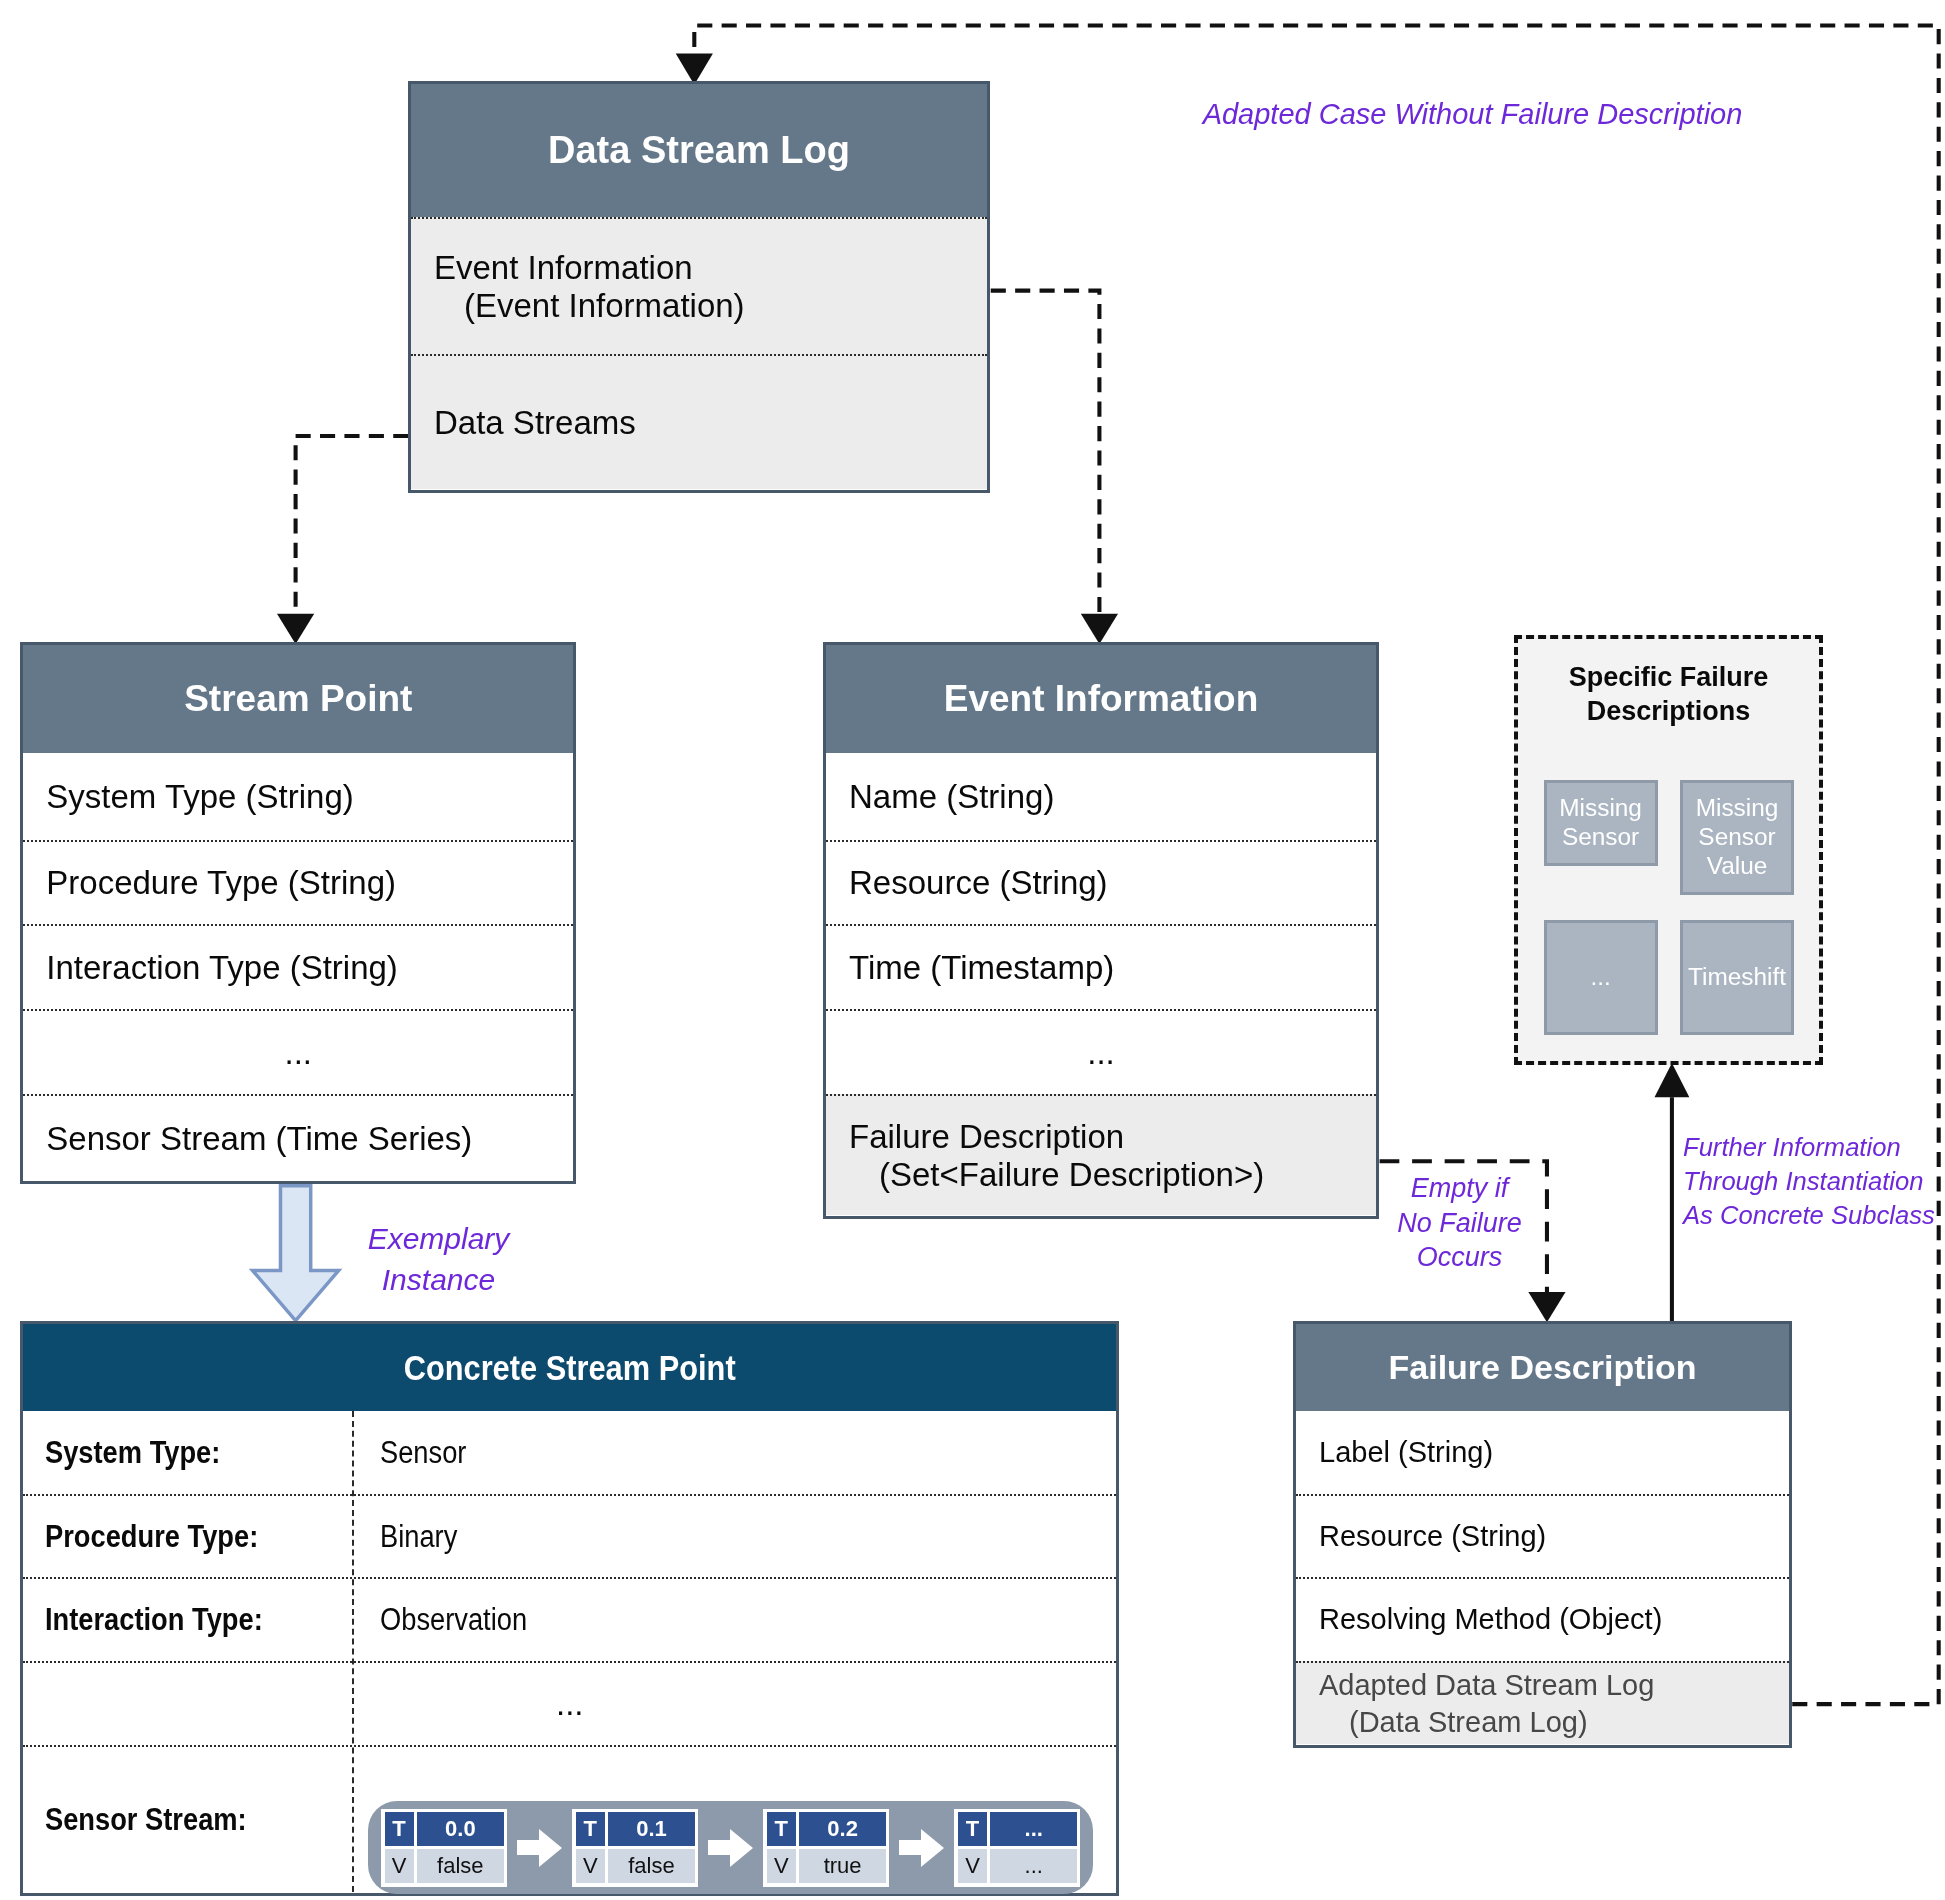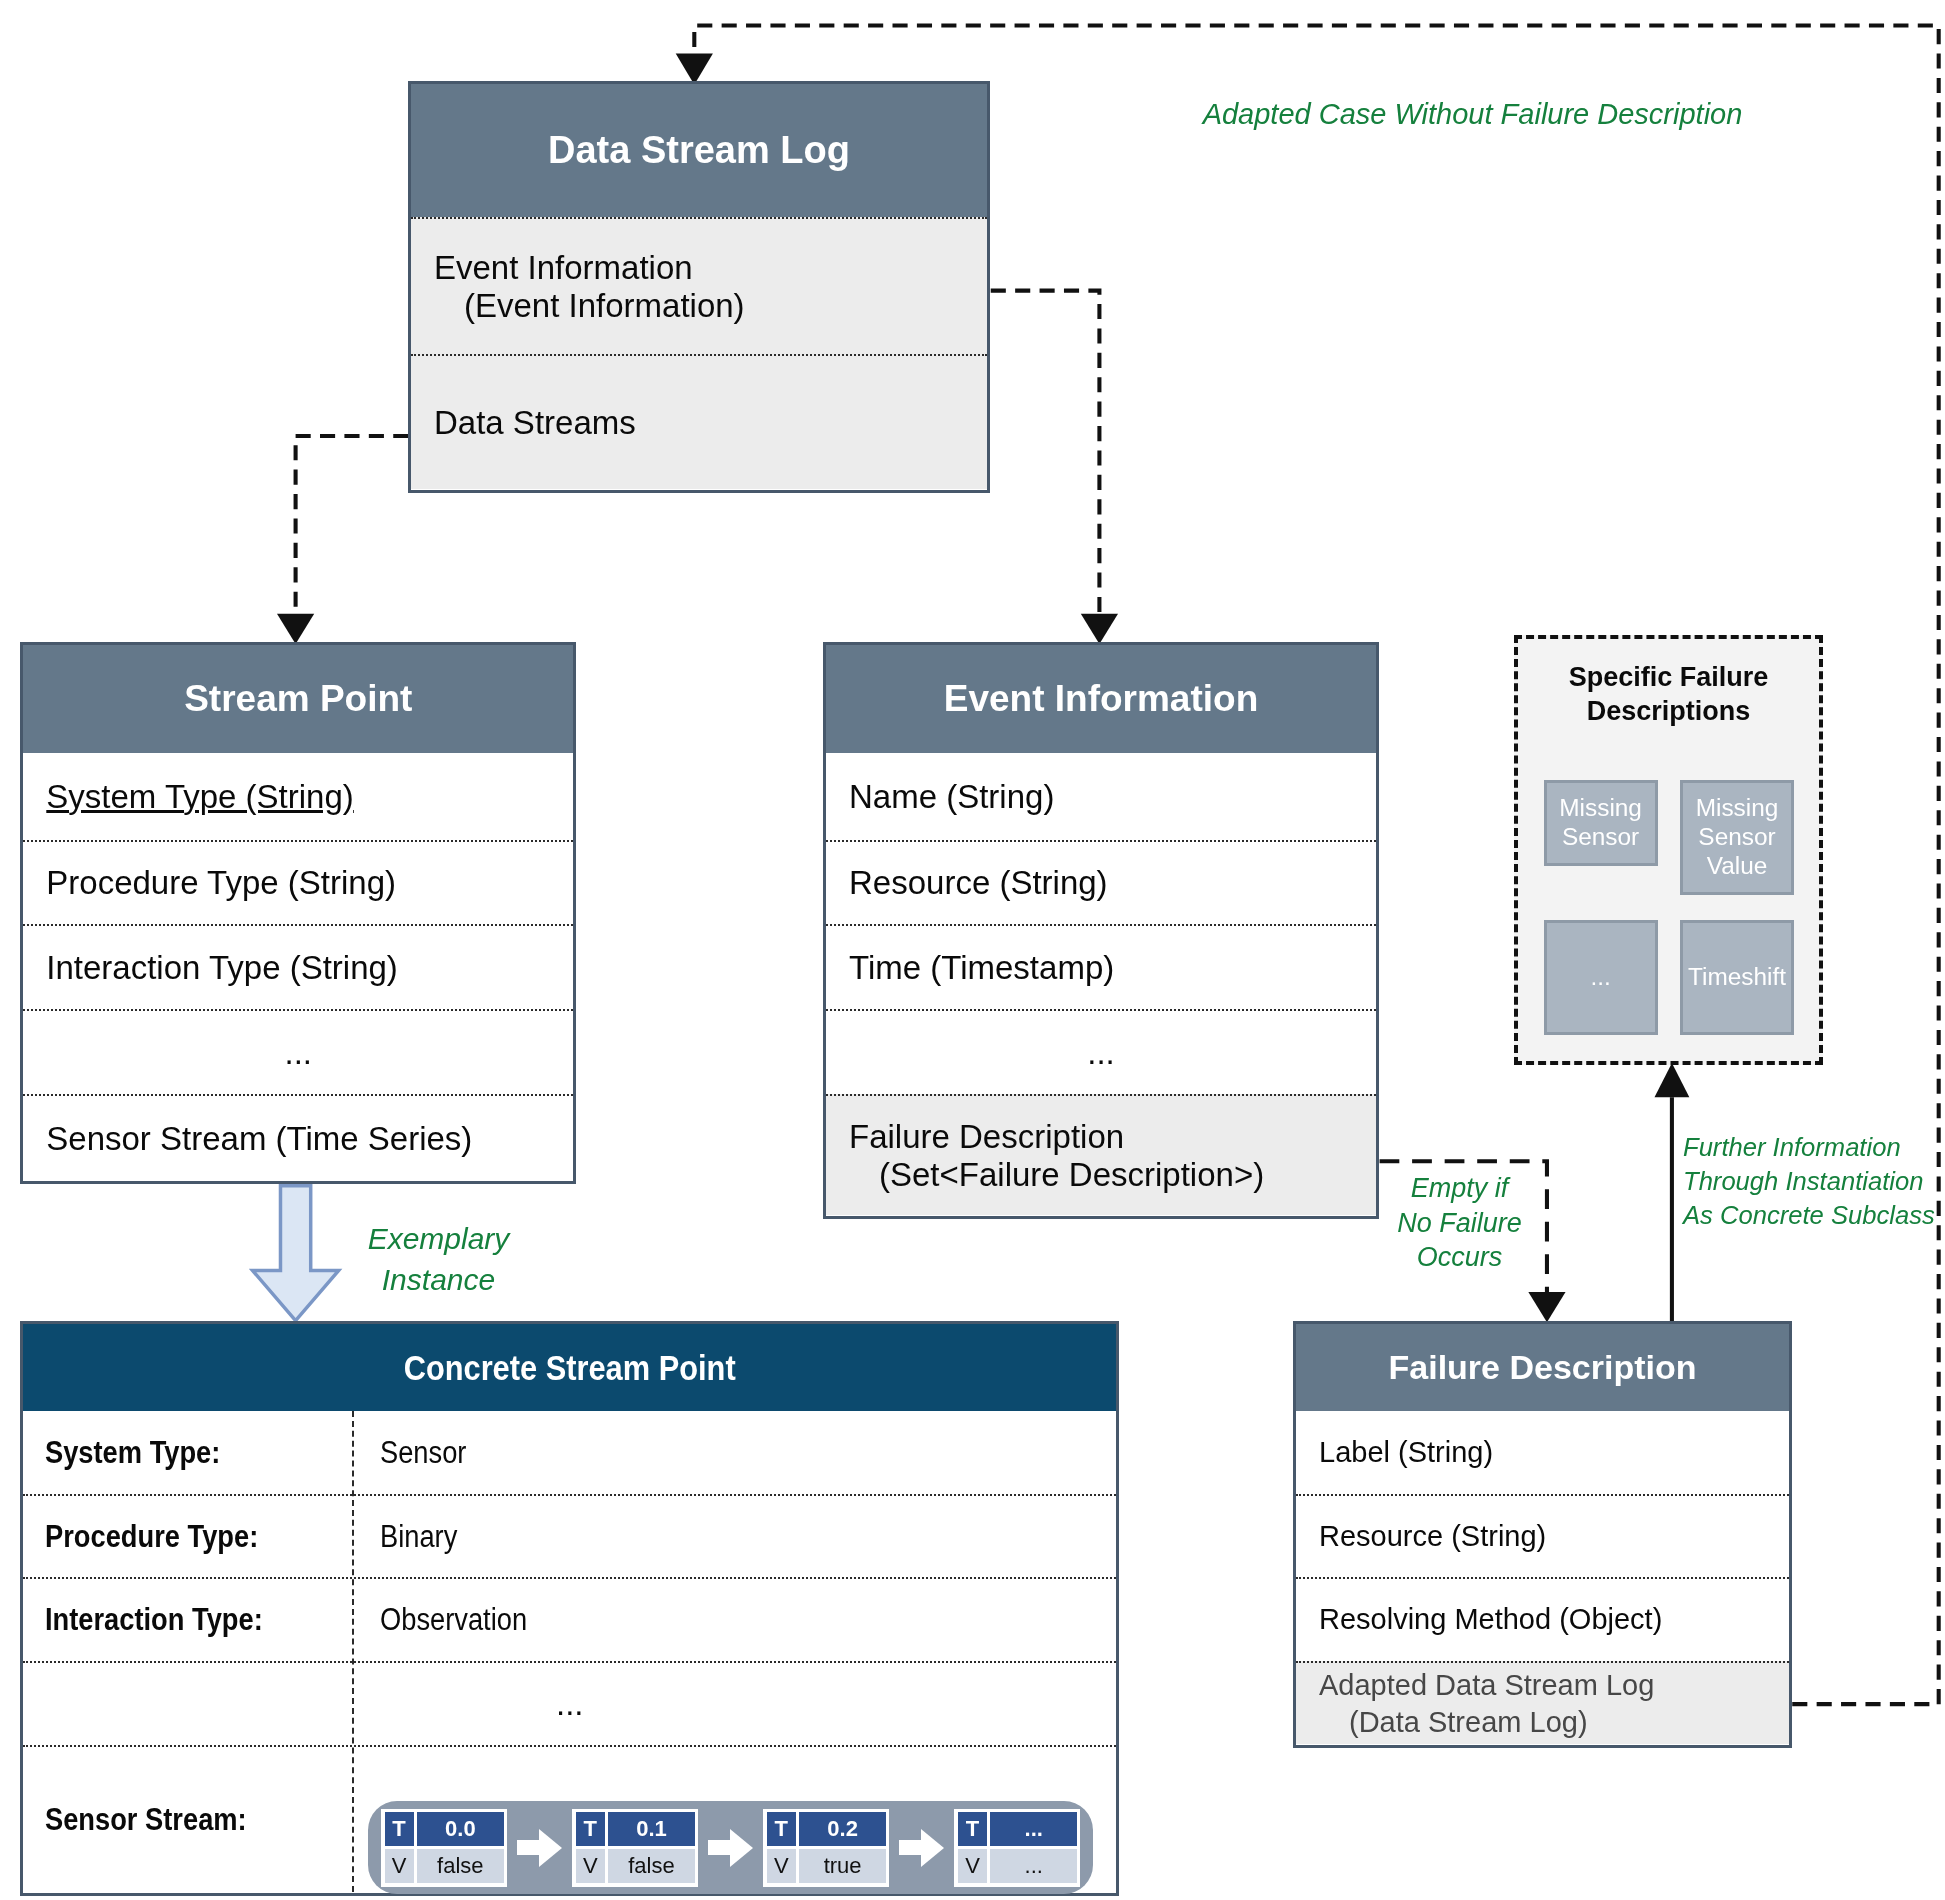--- a/index.html
+++ b/index.html
@@ -88,21 +88,21 @@
   .stream-arrow { position:relative; width:45px; height:38px; flex:none; }
   .stream-arrow .shaft { position:absolute; left:0; top:11.6px; width:23px; height:15px; background:#ffffff; }
   .stream-arrow .head {
     position:absolute; left:22px; top:0;
     width:0; height:0;
     border-top:19px solid transparent; border-bottom:19px solid transparent;
     border-left:23px solid #ffffff;
   }
 
   
-  .annotation { position:absolute; font-style: italic; color:#15803d; }
+  .annotation { position:absolute; font-style: italic; color:#6d28d9; }
 
   svg#connectors { position:absolute; left:0; top:0; pointer-events:none; }
 </style>
 </head>
 <body>
 
 <div id="canvas">
 
   <svg id="connectors" width="1946" height="1900" viewBox="0 0 3347 3269">
 
@@ -130,21 +130,21 @@
       <span>Event Information</span>
       <span class="line2">(Event Information)</span>
     </div>
     <div class="attr-row gray" style="top:270px; height:135px;">
       <span>Data Streams</span>
     </div>
   </div>
 
   <div class="class-box" style="left:20.3px; top:642px; width:556px; height:542px;">
     <div class="box-header" style="height:108px; font-size:37px;">Stream Point</div>
-    <div class="attr-row" style="top:108px; height:87px; border-top:none;text-decoration:underline;">
+    <div class="attr-row" style="top:108px; height:87px; border-top:none;">
       <span>System Type (String)</span>
     </div>
     <div class="attr-row" style="top:195px; height:84px;">
       <span>Procedure Type (String)</span>
     </div>
     <div class="attr-row" style="top:279px; height:85px;">
       <span>Interaction Type (String)</span>
     </div>
     <div class="attr-row center" style="top:364px; height:85px;">
       <span>...</span>

